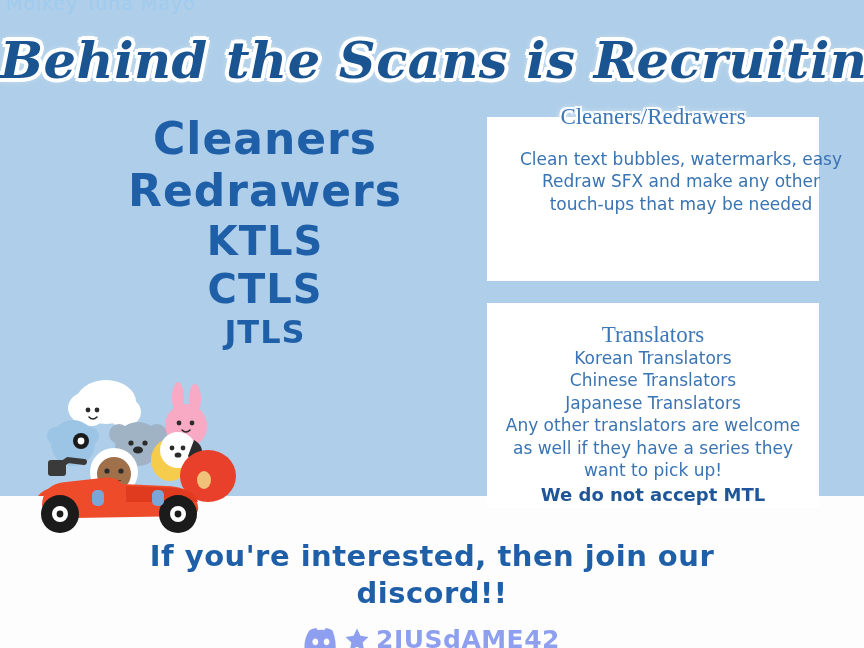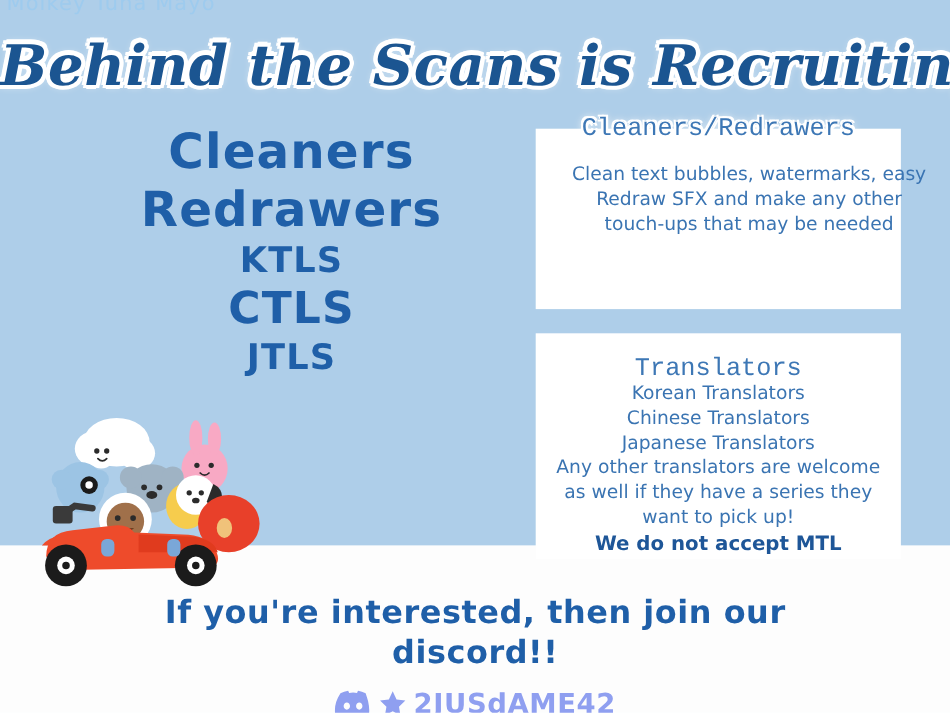--- a/index.html
+++ b/index.html
@@ -66,38 +66,38 @@
   .role{
     font-family:"DejaVu Sans", sans-serif;
     font-weight:bold;
     color:#1f5fa8;
     line-height:1.05;
     margin:0 0 6px 0;
     letter-spacing:1px;
   }
   .role-0{font-size:44px;}
   .role-1{font-size:44px;}
-  .role-2{font-size:32px;}
+  .role-2{font-size:40px;}
   .role-3{font-size:40px;}
   .role-4{font-size:32px;}
 
   
   .panel{
     position:absolute;
     background:#ffffff;
     z-index:3;
   }
   .panel-cleaners{left:487px;top:117px;width:332px;height:164px;}
   .panel-translators{left:487px;top:303px;width:332px;height:205px;}
 
   .panel-head{
     position:absolute;
     width:332px;
     text-align:center;
-    font-family:Liberation Mono, monospace;
+    font-family:Liberation Serif, serif;
     font-size:23px;
     color:#3d77b5;
     white-space:nowrap;
     z-index:6;
     text-shadow:
       1px 0 0 #fff,-1px 0 0 #fff,0 1px 0 #fff,0 -1px 0 #fff,
       2px 2px 0 #fff,-2px 2px 0 #fff,2px -2px 0 #fff,-2px -2px 0 #fff,
       0 0 7px #fff,0 0 10px #fff;
   }
   .head-cleaners{left:487px;top:104px;}

